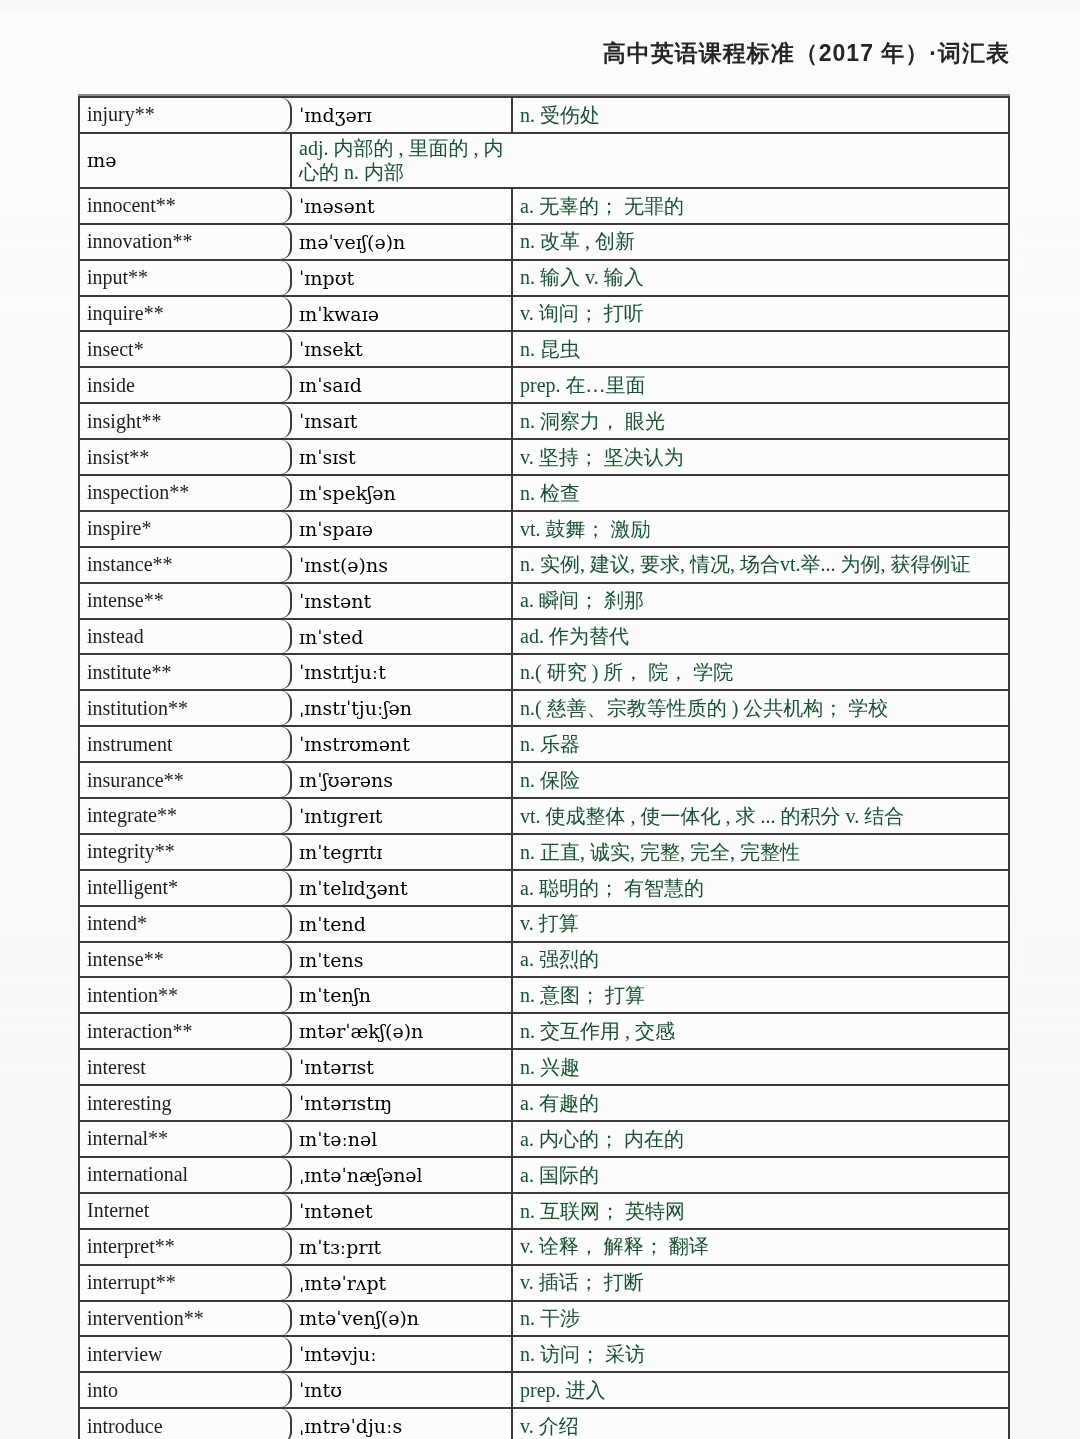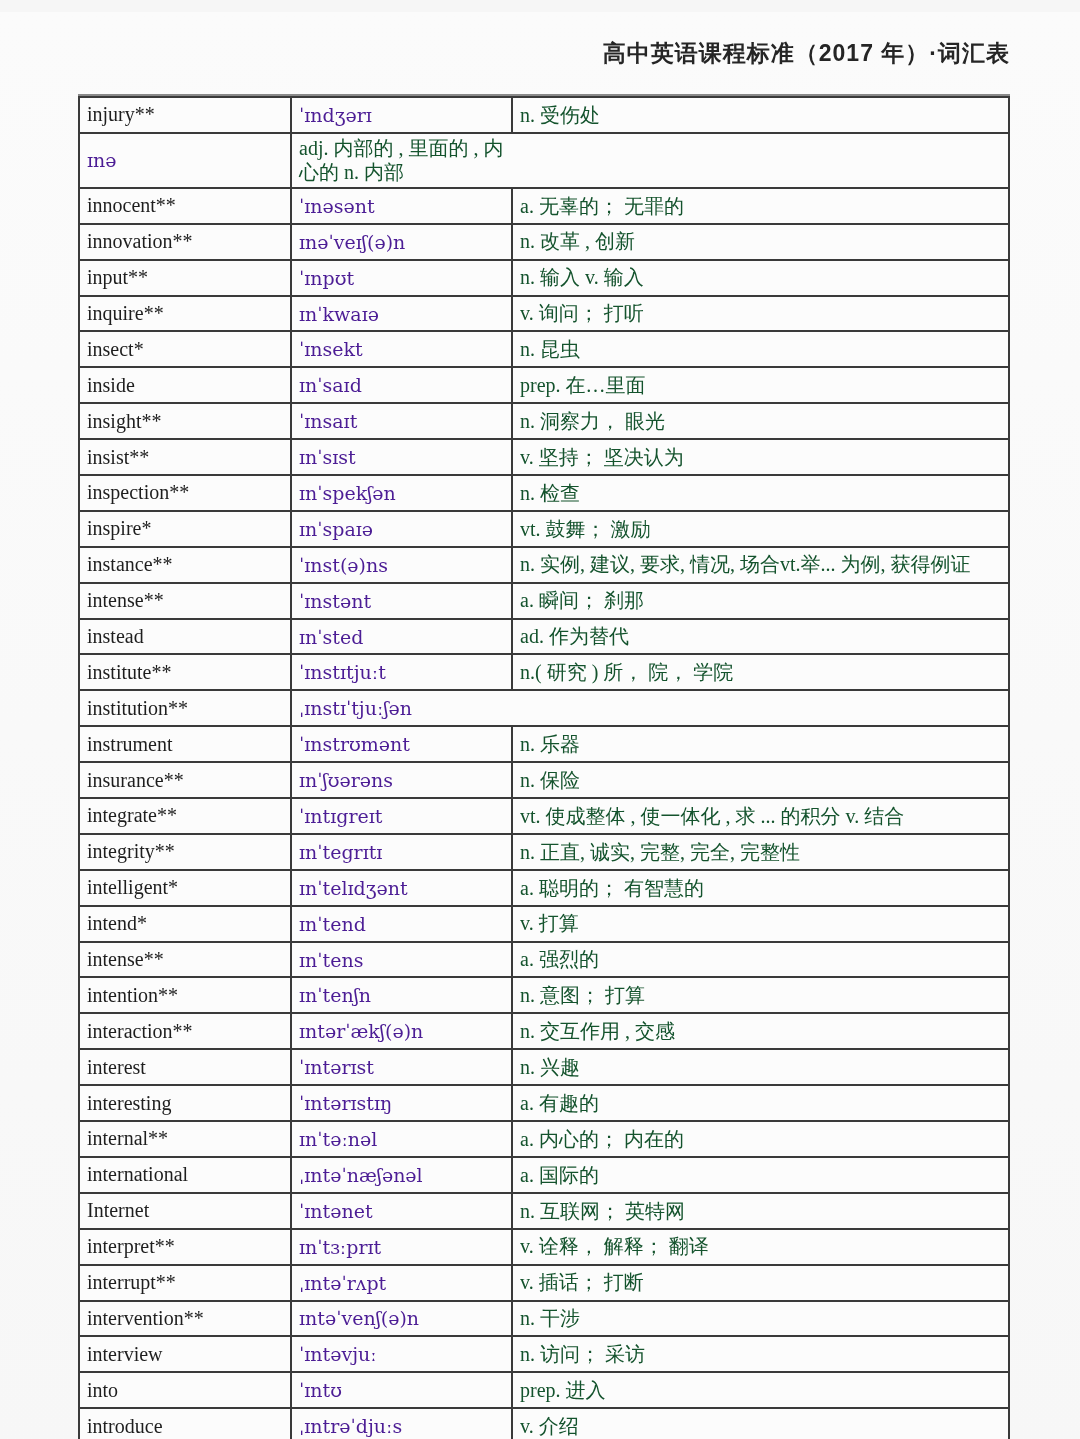--- a/index.html
+++ b/index.html
@@ -51,25 +51,26 @@
     display: flex;
     align-items: center;
     padding: 2px 8px 2px 7px;
     border-right: 2px solid #3a3a3a;
     overflow: hidden;
   }
   .cell:last-child { border-right: none; }
   .word-cell {
     font-size: 20px;
     color: #1e1e1e;
+    border-radius: 11px;
   }
   .ipa-cell {
     font-family: "DejaVu Serif", "Liberation Serif", serif;
     font-size: 19px;
-    color: #4c1d95;
+    color: #000000;
   }
   .def-cell {
     font-size: 20px;
     line-height: 24.5px;
     color: #14532d;
   }
 </style>
 </head>
 <body>
 
@@ -170,20 +171,21 @@
 
     <div class="row">
       <div class="cell word-cell">institute**</div>
       <div class="cell ipa-cell">ˈɪnstɪtjuːt</div>
       <div class="cell def-cell">n.( 研究 ) 所， 院， 学院</div>
     </div>
 
     <div class="row">
       <div class="cell word-cell">institution**</div>
       <div class="cell ipa-cell">ˌɪnstɪˈtjuːʃən</div>
+      <div class="cell def-cell">n.( 慈善、宗教等性质的 ) 公共机构； 学校</div>
     </div>
 
     <div class="row">
       <div class="cell word-cell">instrument</div>
       <div class="cell ipa-cell">ˈɪnstrʊmənt</div>
       <div class="cell def-cell">n. 乐器</div>
     </div>
 
     <div class="row">
       <div class="cell word-cell">insurance**</div>

